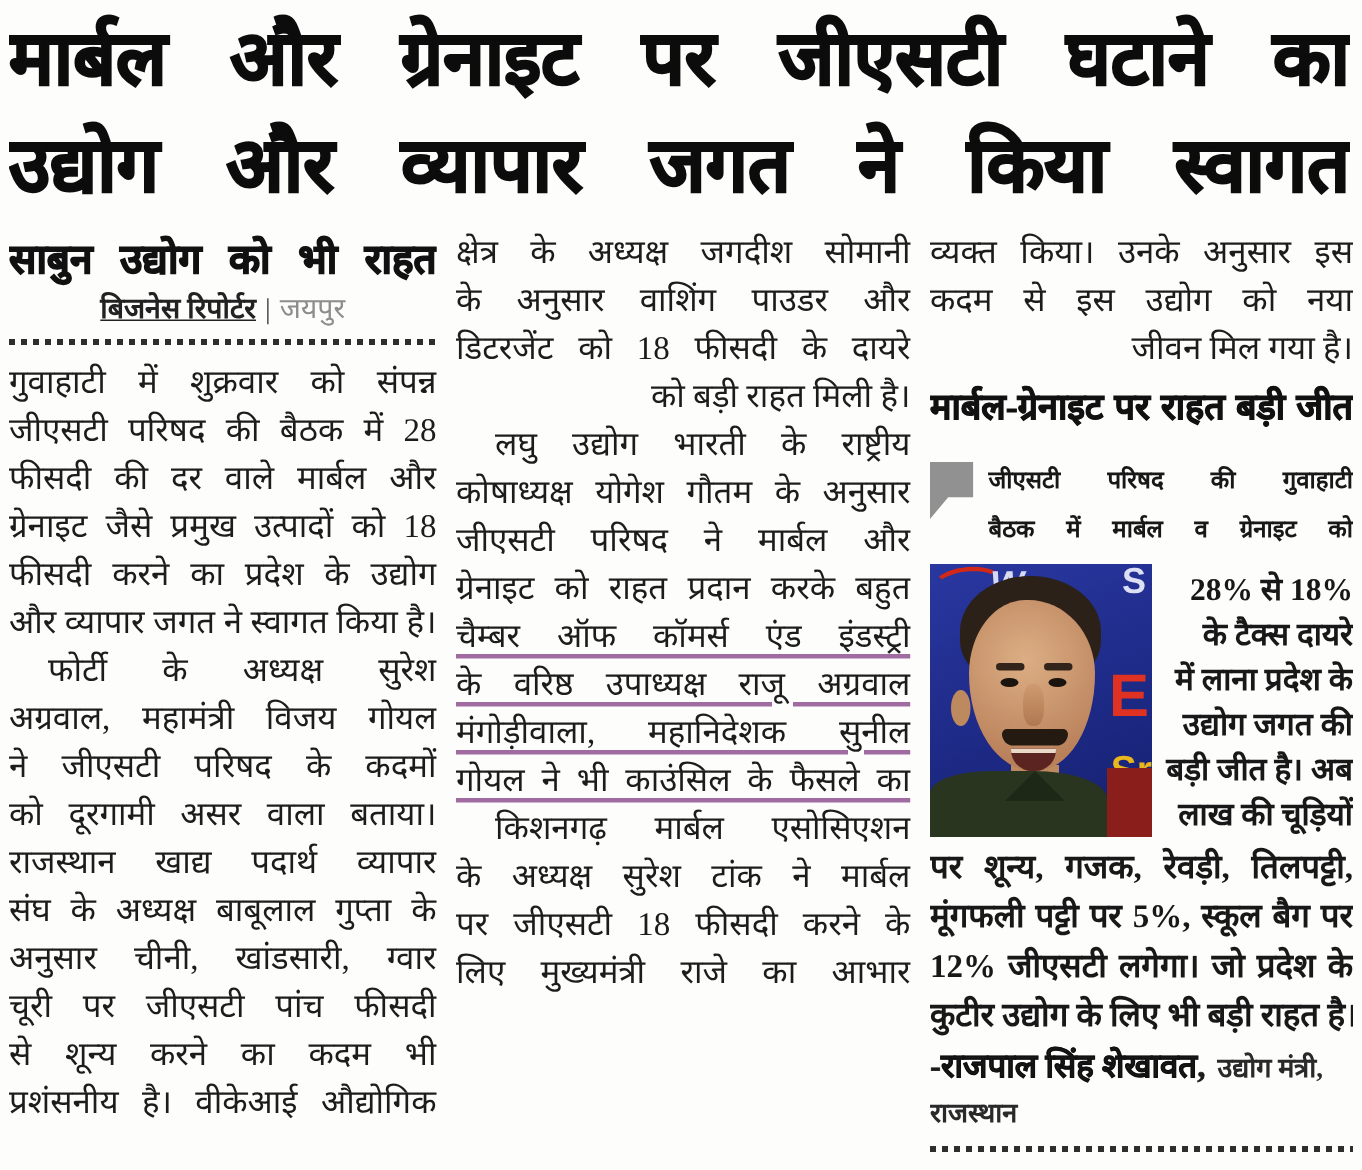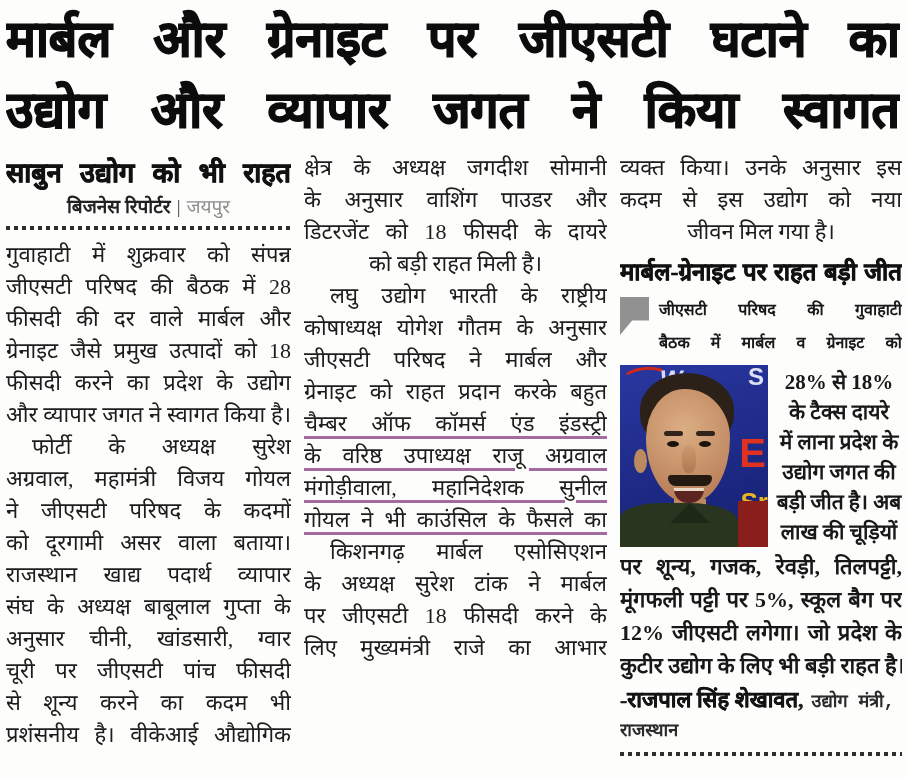--- a/index.html
+++ b/index.html
@@ -21,64 +21,64 @@
 
   
   .cols { display:flex; gap:13px; padding:4px 6px 0 6px; }
   .col { overflow:hidden; }
   .col1 { width:286px; }
   .col2 { width:304px; }
   .col3 { width:283px; }
 
   .ln { font-size:22px; line-height:32px; white-space:nowrap; color:#1c1c1c; }
   .j  { text-align:justify; text-align-last:justify; }
-  .l  { text-align:center; }
+  .l  { text-align:right; }
   .in { padding-left:26px; }
 
   
   .subhead1 {
     margin:4px 0 0 0; font-size:27px; line-height:34px; font-weight:bold;
     -webkit-text-stroke:0.8px #111; color:#111;
     text-align:justify; text-align-last:justify; white-space:nowrap;
   }
   .byline { display:flex; justify-content:center; align-items:baseline; gap:6px;
             font-size:19px; line-height:28px; margin:3px 0 2px 0; }
-  .b-rep  { font-weight:bold; color:#222; }
+  .b-rep  { font-weight:bold; color:#222;text-decoration:underline; }
   .b-sep  { color:#444; font-weight:normal; }
   .b-city { color:#8d8d8d; }
   .dotted { height:4px; margin:5px 0 9px 0;
             background-image:repeating-linear-gradient(90deg,#2e2e2e 0 4px,transparent 4px 8px); }
 
   
   .u { text-decoration:underline; text-decoration-color:#a06ba0;
        text-decoration-thickness:3px; text-underline-offset:5px; }
   .vbar { display:inline-block; width:4px; height:27px; background:#a06ba0;
           vertical-align:-5px; margin-left:8px; }
 
   
   .subhead3 {
-    margin:9px 0 6px 0; font-size:24px; line-height:30px; font-weight:bold;
+    margin:9px 0 17px 0; font-size:24px; line-height:30px; font-weight:bold;
     -webkit-text-stroke:0.6px #111; color:#111;
     text-align:justify; text-align-last:justify; white-space:nowrap;
   }
   .quote { display:flex; gap:10px; }
   .qicon { flex:none; width:29px; height:38px; margin-top:4px; background:#919191;
            clip-path:polygon(0 0,100% 0,100% 62%,42% 62%,0 100%); }
   .qtext { flex:1; }
   .qtext .ln, .pside .ln, .qbottom .ln { font-weight:bold; color:#181818; }
   .qtext .ln { font-size:16px; line-height:33px; }
 
   .photo-row { display:flex; gap:8px; margin:6px 0 3px 0; }
   .pside { flex:1; padding-top:2px; }
   .pside .ln { font-size:21px; line-height:30px; }
   .qbottom .ln { font-size:22px; line-height:33px; }
 
   .attr { margin-top:3px; line-height:30px; }
   .attr-name  { font-weight:bold; font-size:22px; -webkit-text-stroke:0.4px #111; }
-  .attr-title { font-size:18px; font-weight:bold; color:#2a2a2a; margin-left:4px;font-family:Liberation Mono, monospace; }
+  .attr-title { font-size:18px; font-weight:bold; color:#2a2a2a; margin-left:4px; }
   .attr-region{ font-size:18px; font-weight:bold; line-height:26px; color:#2a2a2a; }
   .dotted3 { margin-top:9px; }
 
   
   .photo { flex:none; position:relative; width:148px; height:182px; overflow:hidden;
            background:linear-gradient(160deg,#2a37a0 0%,#1d2a86 55%,#16206e 100%); }
   .photo * { position:absolute; }
   .p-scribble { top:2px; left:2px; width:40px; height:16px;
                 border:3px solid #d22818; border-color:#d22818 transparent transparent transparent;
                 border-radius:50%; transform:rotate(-6deg); }

